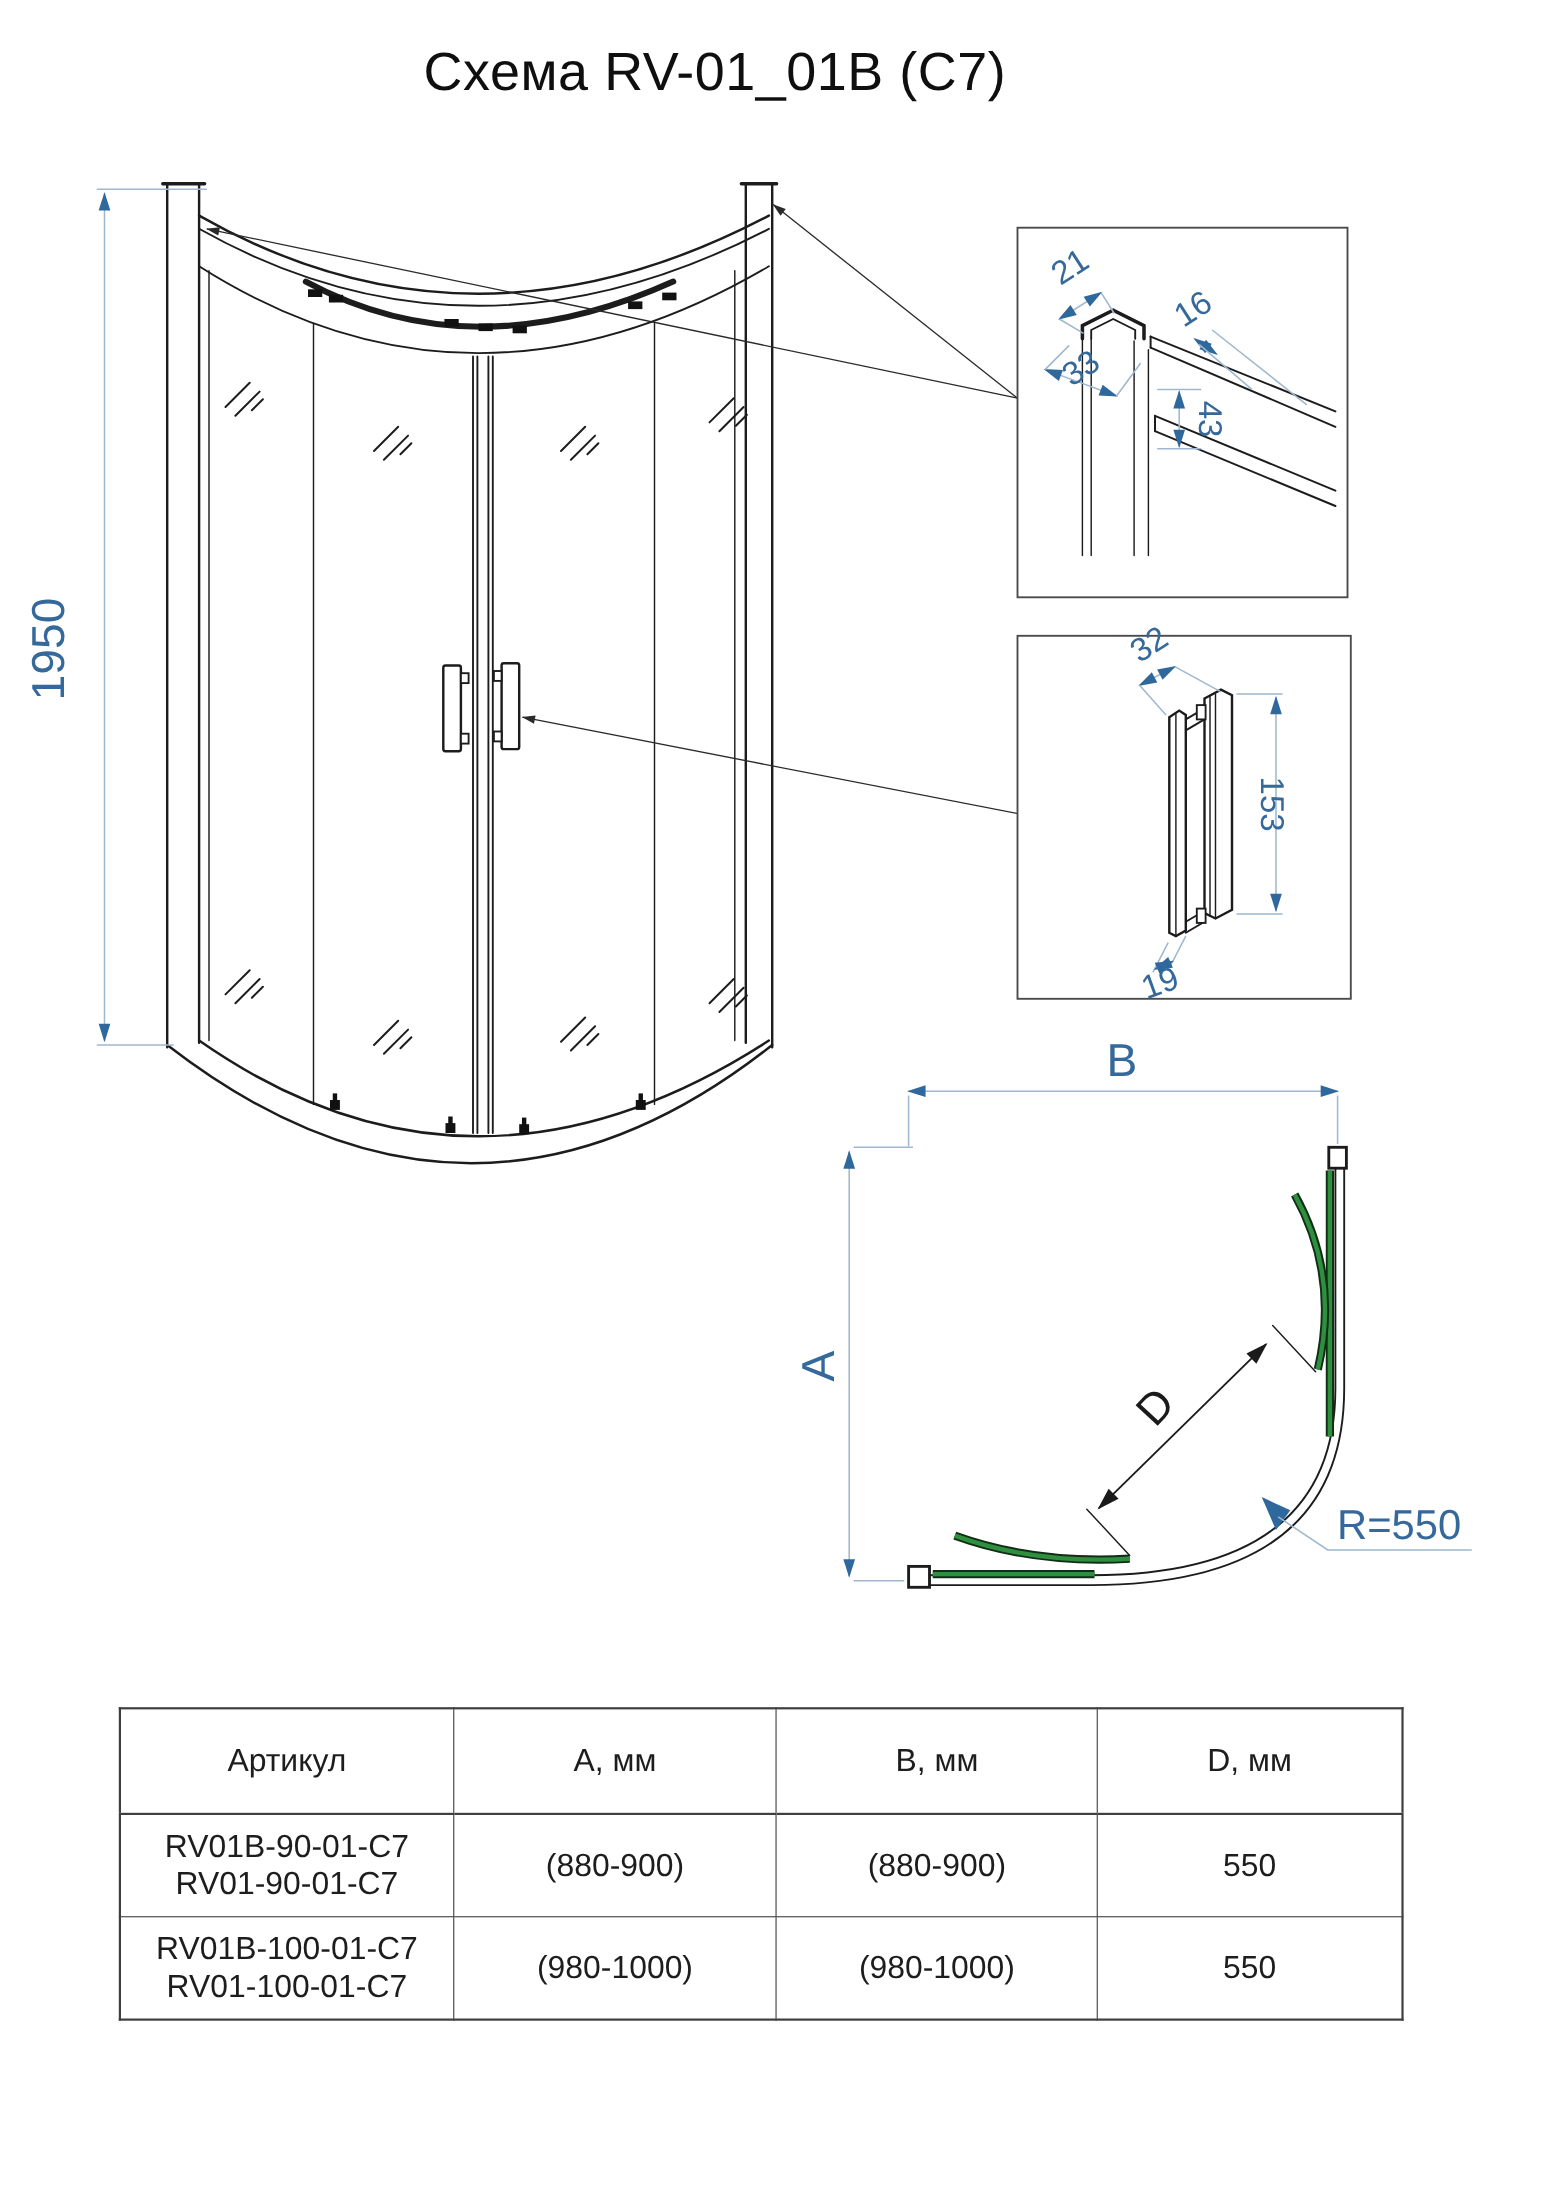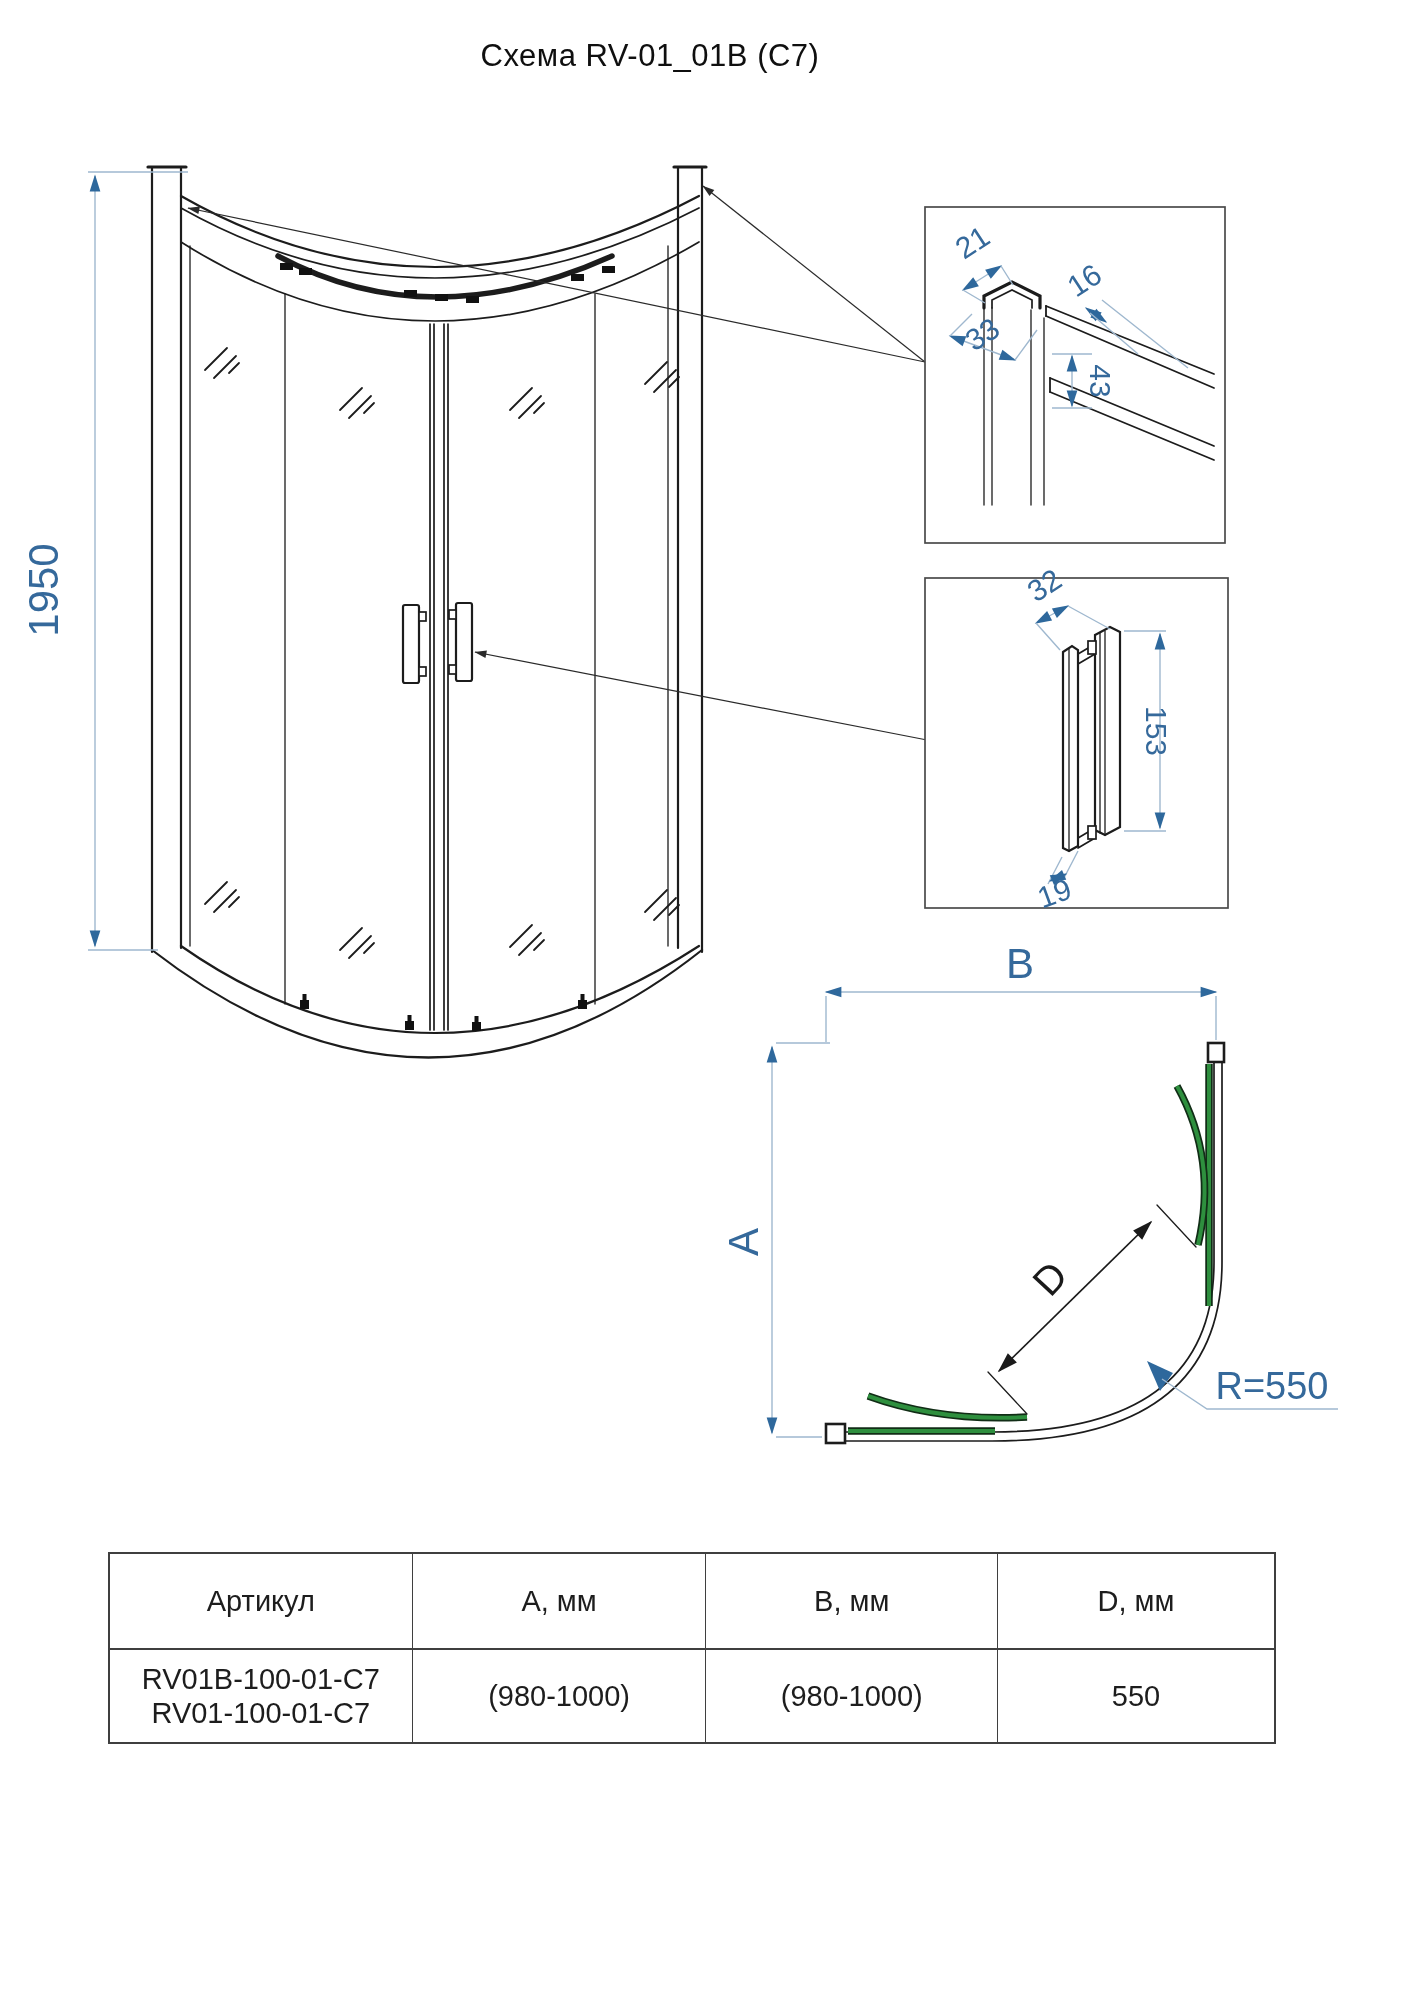--- a/index.html
+++ b/index.html
@@ -1,19 +1,19 @@
 <!DOCTYPE html>
 <html><head>
 <meta charset="utf-8">
 <style>
   html,body{margin:0;padding:0;background:#fff;}
   .page{position:relative;width:1402px;height:2000px;background:#ffffff;overflow:hidden;
         font-family:"Liberation Sans",sans-serif;}
   .title{position:absolute;left:0;top:38px;width:1300px;text-align:center;
-         font-size:31px;color:#0f0f0f;letter-spacing:.5px;}
+         font-size:49px;color:#0f0f0f;letter-spacing:.5px;}
   svg.art{position:absolute;left:0;top:0;}
   
   .k{stroke:#1c1c1c;fill:none;stroke-linecap:round;}
   .k1{stroke-width:1.3px;}
   .k15{stroke-width:1.7px;}
   .k2{stroke-width:2.2px;}
   .k3{stroke-width:3.2px;}
   .k5{stroke-width:5.5px;}
   .ptr{stroke:#2a2a2a;stroke-width:1.2px;fill:none;}
   .dim{stroke:#9fb8cf;stroke-width:1.4px;fill:none;}
@@ -237,20 +237,29 @@
       <tr>
         <th>Артикул</th>
         <th>A, мм</th>
         <th>B, мм</th>
         <th>D, мм</th>
       </tr>
     </thead>
     <tbody>
       <tr>
         <td>
+          <div>RV01B-90-01-C7</div>
+          <div>RV01-90-01-C7</div>
+        </td>
+        <td>(880-900)</td>
+        <td>(880-900)</td>
+        <td>550</td>
+      </tr>
+      <tr>
+        <td>
           <div>RV01B-100-01-C7</div>
           <div>RV01-100-01-C7</div>
         </td>
         <td>(980-1000)</td>
         <td>(980-1000)</td>
         <td>550</td>
       </tr>
     </tbody>
   </table>
 

